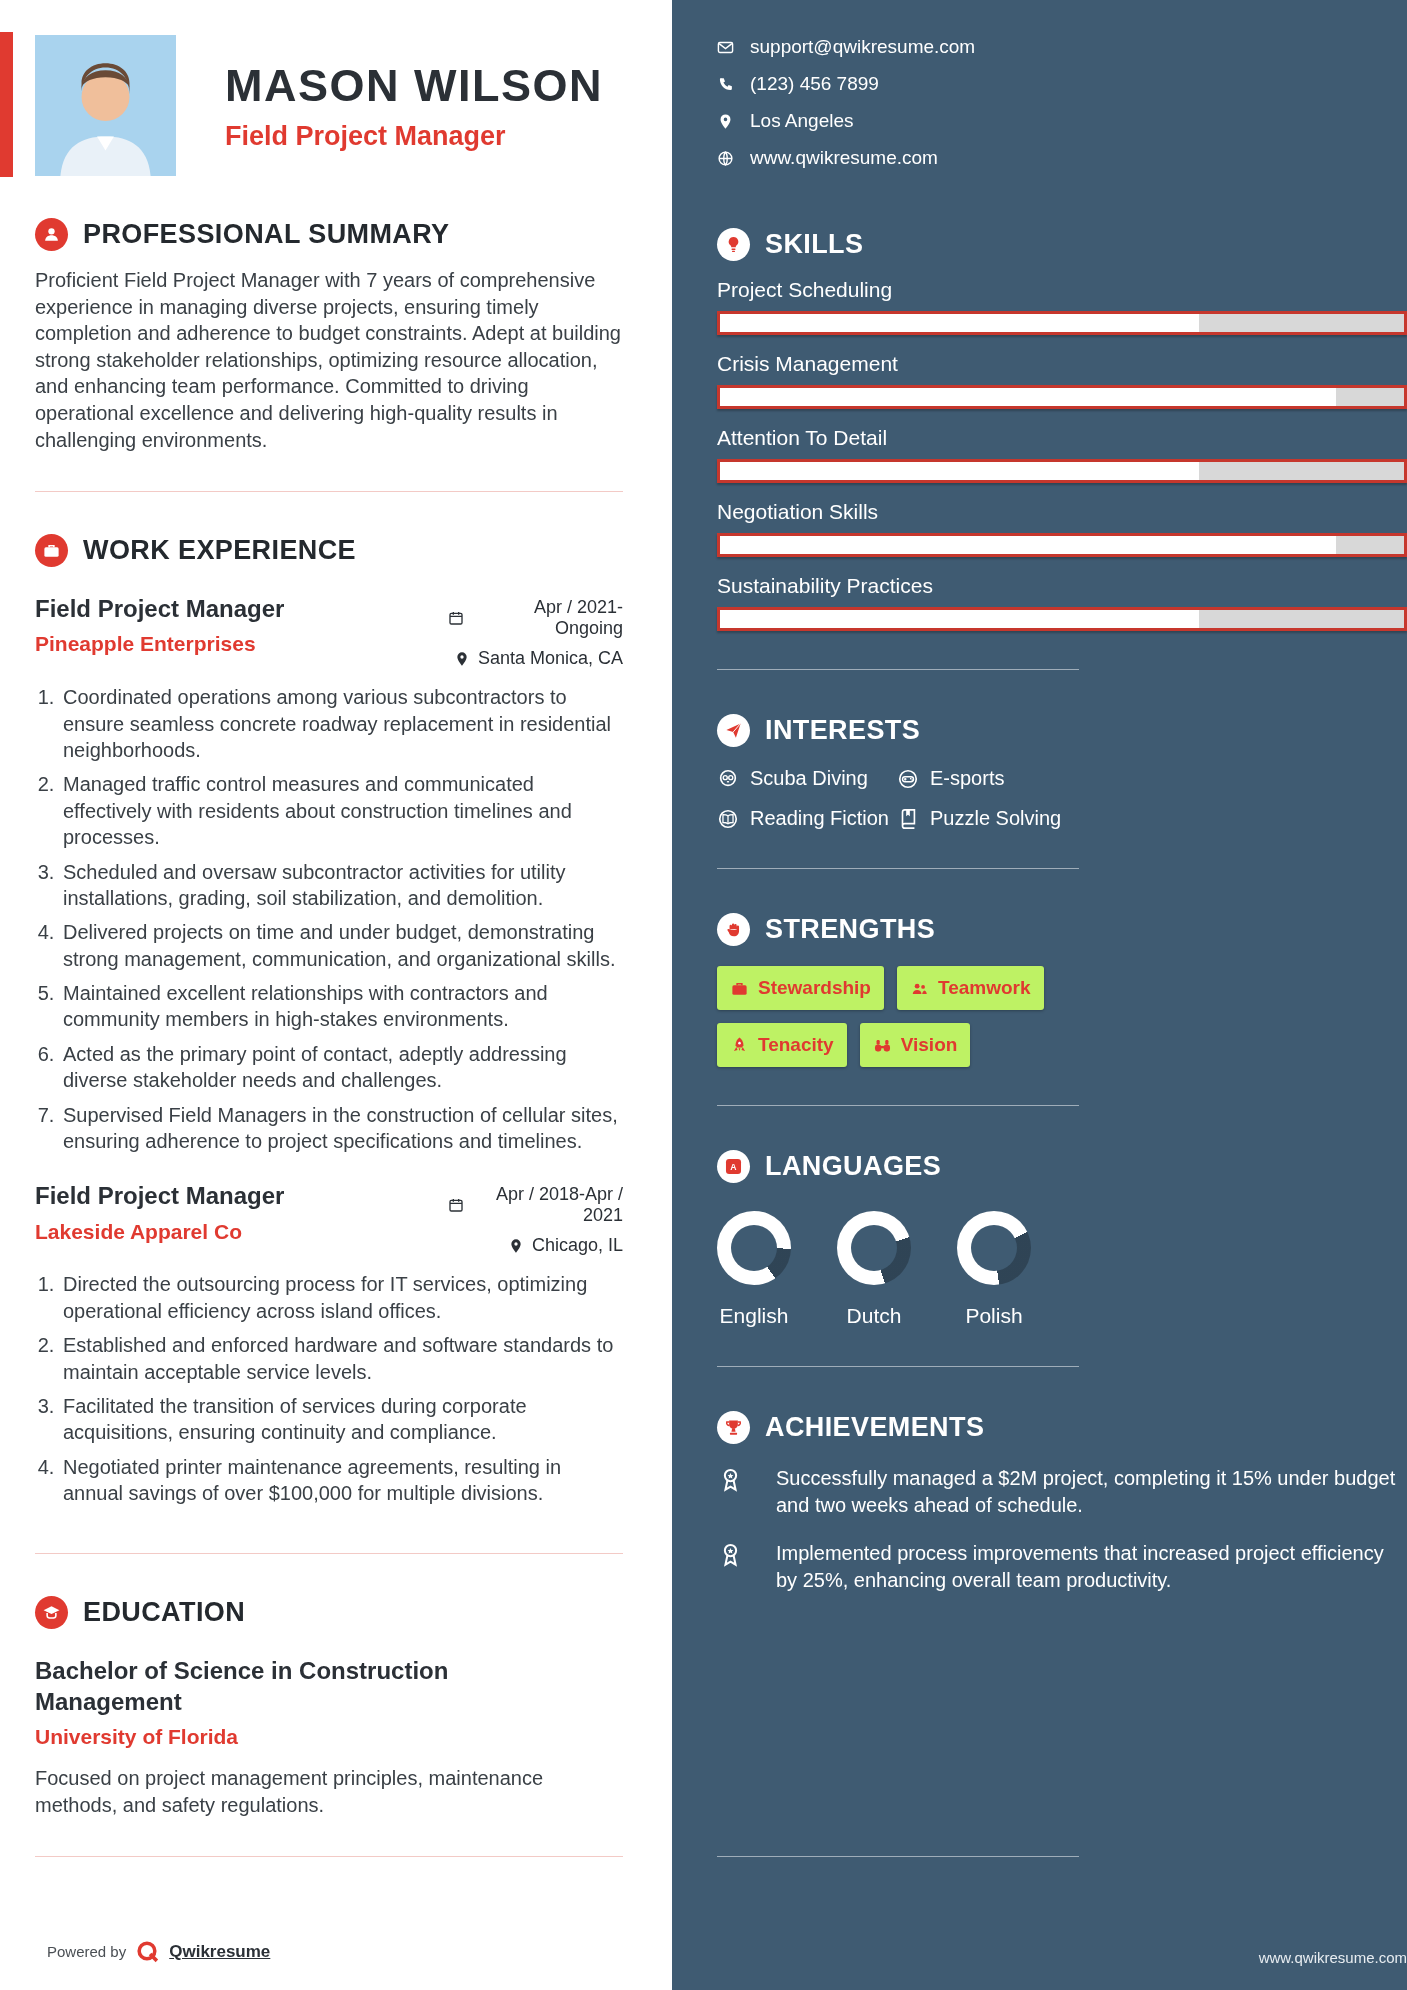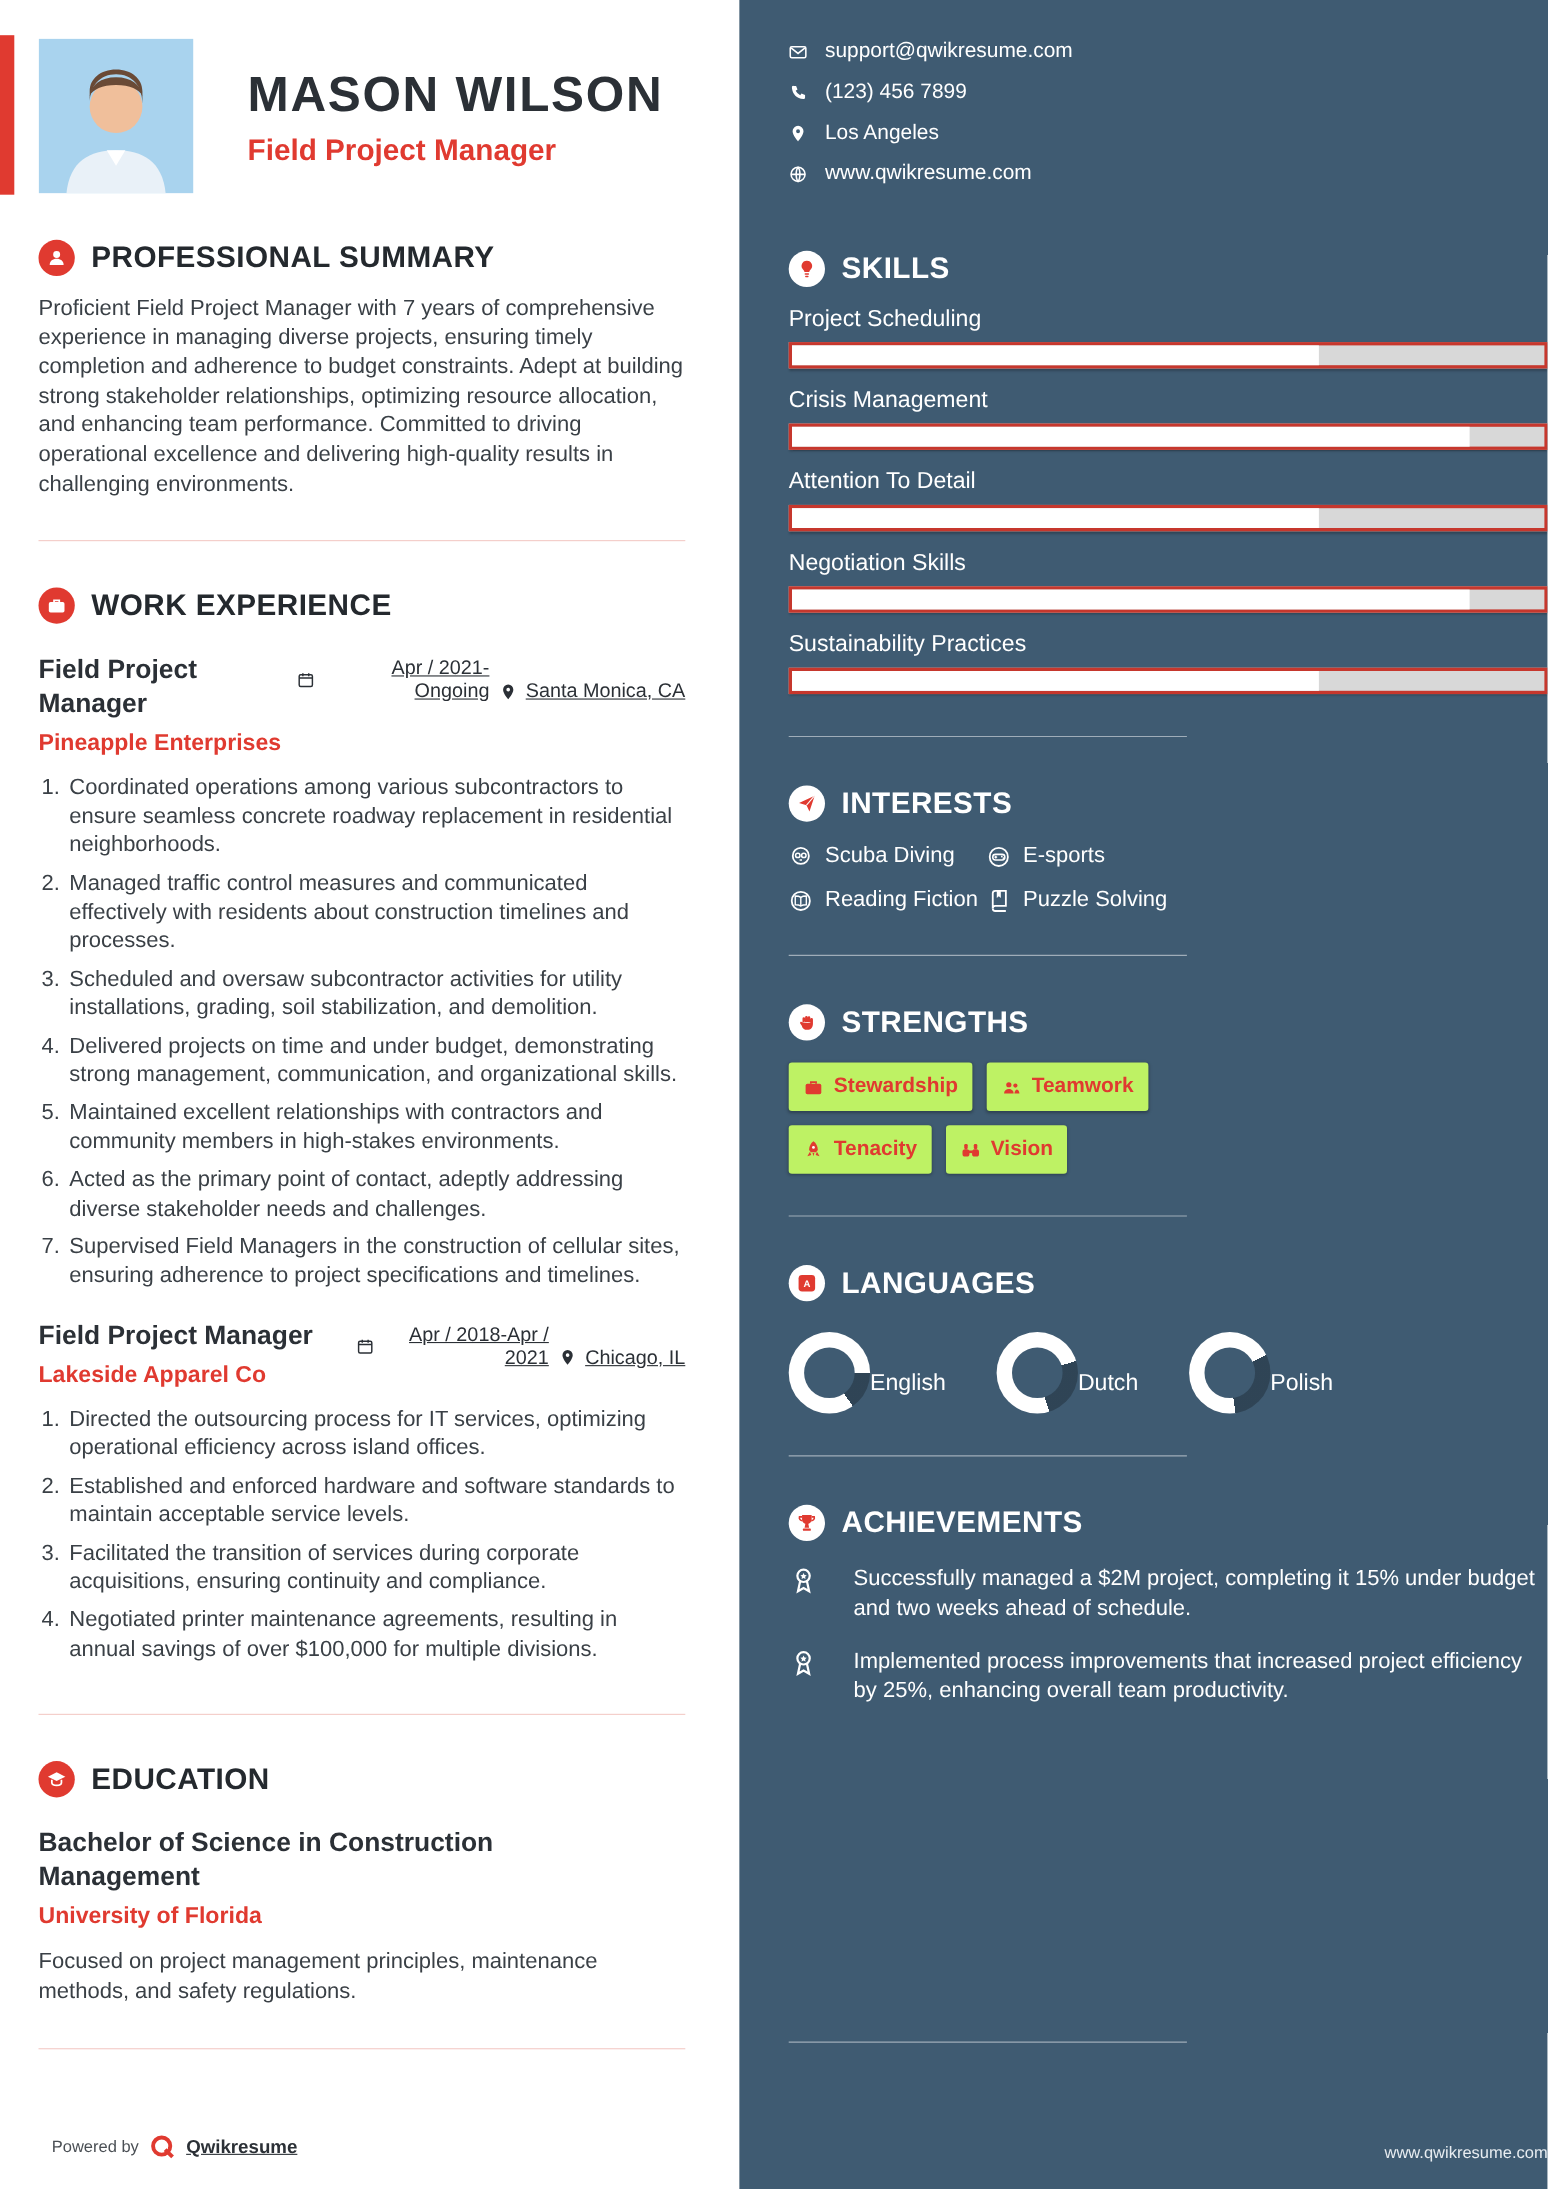--- a/index.html
+++ b/index.html
@@ -33,22 +33,22 @@
   h2{font-size:27px;font-weight:bold;letter-spacing:.4px;color:#24292e;}
   p.body{font-size:20px;line-height:1.33;color:var(--body);}
   .summary p{margin-top:16px;}
   hr.div{border:none;border-top:1px solid #f3cac6;margin:38px 0 0 0;}
 
   .job{margin-top:26px;}
   .job-head{display:flex;justify-content:space-between;align-items:flex-start;gap:12px;}
   .job-title-line{font-size:24px;font-weight:bold;color:#2b3036;line-height:1.3;}
   .degree{max-width:420px;}
   .company{font-size:21px;font-weight:bold;color:var(--accent);margin-top:8px;}
-  .meta{display:flex;flex-direction:row;align-items:flex-end;gap:9px;font-size:18px;color:#2b3036;
-        min-width:175px;flex:0 0 auto;padding-top:4px;text-decoration:underline;}
+  .meta{display:flex;flex-direction:column;align-items:flex-end;gap:9px;font-size:18px;color:#2b3036;
+        min-width:175px;flex:0 0 auto;padding-top:4px;}
   .edu .meta{gap:30px;}
   .meta-row{display:flex;align-items:center;gap:8px;text-align:right;max-width:175px;}
   .meta-row svg{width:16px;height:16px;flex:0 0 16px;}
   ol.bullets{margin-top:15px;padding-left:25px;}
   ol.bullets li{font-size:20px;line-height:1.32;margin-bottom:8px;padding-left:3px;color:var(--body);}
   .edu-desc{margin-top:16px;}
 
   .main-footer{margin-top:auto;display:flex;align-items:center;gap:9px;padding-left:12px;}
   .powered{font-size:15px;color:#4a4f54;}
   .logo{width:25px;height:25px;}
@@ -78,21 +78,21 @@
   .int-item{display:flex;align-items:center;gap:11px;font-size:20px;}
   .int-item svg{width:22px;height:22px;flex:0 0 22px;}
 
   .chips{display:flex;flex-wrap:wrap;gap:13px;margin-top:20px;max-width:356px;}
   .chip{display:flex;align-items:center;gap:9px;background:#bef264;color:var(--accent);
         font-size:19px;font-weight:bold;padding:11px 13px;border-radius:3px;
         box-shadow:0 1px 3px rgba(0,0,0,.3);}
   .chip svg{width:19px;height:19px;}
 
   .langs{display:flex;gap:46px;margin-top:28px;}
-  .lang{display:flex;flex-direction:row;align-items:center;}
+  .lang{display:flex;flex-direction:column;align-items:center;}
   .donut{width:74px;height:74px;border-radius:50%;position:relative;
          background:conic-gradient(#fff 0 360deg);}
   .donut::after{content:"";position:absolute;inset:14px;border-radius:50%;background:var(--side);}
   .lang-label{margin-top:19px;font-size:21px;}
 
   .ach-item{display:flex;gap:32px;margin-top:21px;}
   .ach-item svg{width:27px;height:27px;flex:0 0 27px;margin-top:1px;}
   .ach-text{font-size:20px;line-height:1.35;}
 
   .side-footer{margin-top:auto;}

